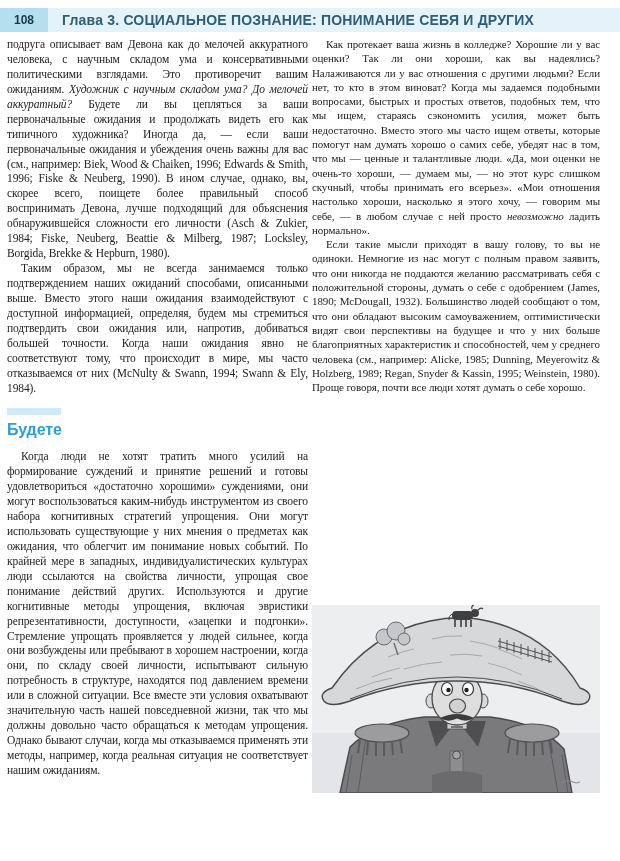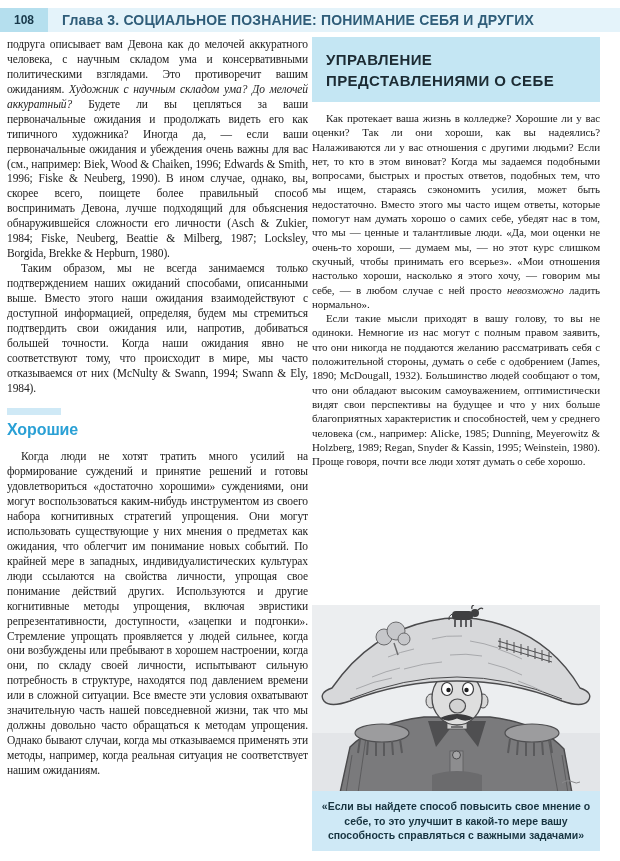--- a/index.html
+++ b/index.html
@@ -137,31 +137,27 @@
     <div class="page-num">108</div>
     <div class="chapter-title">Глава 3. СОЦИАЛЬНОЕ ПОЗНАНИЕ: ПОНИМАНИЕ СЕБЯ И ДРУГИХ</div>
   </div>
 
   <div class="columns">
 
     <div class="col-left body-text">
       <p><span>подруга описывает вам Девона как до мелочей аккуратного человека, с научным складом ума и консервативными политическими взглядами. Это противоречит вашим ожиданиям. </span><span class="italic">Художник с научным складом ума? До мелочей аккуратный?</span><span> Будете ли вы цепляться за ваши первоначальные ожидания и продолжать видеть его как типичного художника? Иногда да, — если ваши первоначальные ожидания и убеждения очень важны для вас (см., например: Biek, Wood &amp; Chaiken, 1996; Edwards &amp; Smith, 1996; Fiske &amp; Neuberg, 1990). В ином случае, однако, вы, скорее всего, поищете более правильный способ воспринимать Девона, лучше подходящий для объяснения обнаружившейся сложности его личности (Asch &amp; Zukier, 1984; Fiske, Neuberg, Beattie &amp; Milberg, 1987; Locksley, Borgida, Brekke &amp; Hepburn, 1980).</span></p>
       <p class="indent">Таким образом, мы не всегда занимаемся только подтверждением наших ожиданий способами, описанными выше. Вместо этого наши ожидания взаимодействуют с доступной информацией, определяя, будем мы стремиться подтвердить свои ожидания или, напротив, добиваться большей точности. Когда наши ожидания явно не соответствуют тому, что происходит в мире, мы часто отказываемся от них (McNulty &amp; Swann, 1994; Swann &amp; Ely, 1984).</p>
       <div class="summary-tab"></div>
-      <h2 class="summary-heading">Хорошие</h2>
+      <h2 class="summary-heading">Будете</h2>
       <p class="indent">Когда люди не хотят тратить много усилий на формирование суждений и принятие решений и готовы удовлетвориться «достаточно хорошими» суждениями, они могут воспользоваться каким-нибудь инструментом из своего набора когнитивных стратегий упрощения. Они могут использовать существующие у них мнения о предметах как ожидания, что облегчит им понимание новых событий. По крайней мере в западных, индивидуалистических культурах люди ссылаются на свойства личности, упрощая свое понимание действий других. Используются и другие когнитивные методы упрощения, включая эвристики репрезентативности, доступности, «зацепки и подгонки». Стремление упрощать проявляется у людей сильнее, когда они возбуждены или пребывают в хорошем настроении, когда они, по складу своей личности, испытывают сильную потребность в структуре, находятся под давлением времени или в сложной ситуации. Все вместе эти условия охватывают значительную часть нашей повседневной жизни, так что мы должны довольно часто обращаться к методам упрощения. Однако бывают случаи, когда мы отказываемся применять эти методы, например, когда реальная ситуация не соответствует нашим ожиданиям.</p>
     </div>
 
     <div class="col-right">
 
       <div class="right-text body-text">
-        <div class="section-header">
-          <div class="section-title-line">УПРАВЛЕНИЕ</div>
-          <div class="section-title-line">ПРЕДСТАВЛЕНИЯМИ О СЕБЕ</div>
-        </div>
         <p class="indent"><span>Как протекает ваша жизнь в колледже? Хорошие ли у вас оценки? Так ли они хороши, как вы надеялись? Налаживаются ли у вас отношения с другими людьми? Если нет, то кто в этом виноват? Когда мы задаемся подобными вопросами, быстрых и простых ответов, подобных тем, что мы ищем, стараясь сэкономить усилия, может быть недостаточно. Вместо этого мы часто ищем ответы, которые помогут нам думать хорошо о самих себе, убедят нас в том, что мы — ценные и талантливые люди. «Да, мои оценки не очень-то хороши, — думаем мы, — но этот курс слишком скучный, чтобы принимать его всерьез». «Мои отношения настолько хороши, насколько я этого хочу, — говорим мы себе, — в любом случае с ней просто </span><span class="italic">невозможно</span><span> ладить нормально».</span></p>
         <p class="indent">Если такие мысли приходят в вашу голову, то вы не одиноки. Немногие из нас могут с полным правом заявить, что они никогда не поддаются желанию рассматривать себя с положительной стороны, думать о себе с одобрением (James, 1890; McDougall, 1932). Большинство людей сообщают о том, что они обладают высоким самоуважением, оптимистически видят свои перспективы на будущее и что у них больше благоприятных характеристик и способностей, чем у среднего человека (см., например: Alicke, 1985; Dunning, Meyerowitz &amp; Holzberg, 1989; Regan, Snyder &amp; Kassin, 1995; Weinstein, 1980). Проще говоря, почти все люди хотят думать о себе хорошо.</p>
       </div>
 
       <div class="figure">
         <svg width="288" height="188" viewBox="0 0 288 188" role="img">
 
           <rect x="0" y="0" width="288" height="188" fill="#eceef0"></rect>
           <rect x="0" y="128" width="288" height="60" fill="#e3e5e8"></rect>
 
@@ -221,19 +217,16 @@
 
           <g stroke="#4e4e50" stroke-width="1" fill="none">
             <path d="M186,36 L240,52 M186,41 L240,57"></path>
             <path d="M188,33 l0,11 M195,35 l0,11 M202,37 l0,11 M209,39 l0,11 M216,41 l0,11 M223,43 l0,11 M230,45 l0,11 M237,47 l0,11"></path>
           </g>
 
           <path d="M250,178 q5,-4 11,-1 q3,2 7,0" stroke="#8a8a8c" stroke-width="1" fill="none"></path>
         </svg>
       </div>
 
-      <div class="caption-block">
-        <div class="caption-text">«Если вы найдете способ повысить свое мнение о себе, то это улучшит в какой-то мере вашу способность справляться с важными задачами»</div>
-      </div>
 
     </div>
   </div>
 </div>
 
 </body></html>

